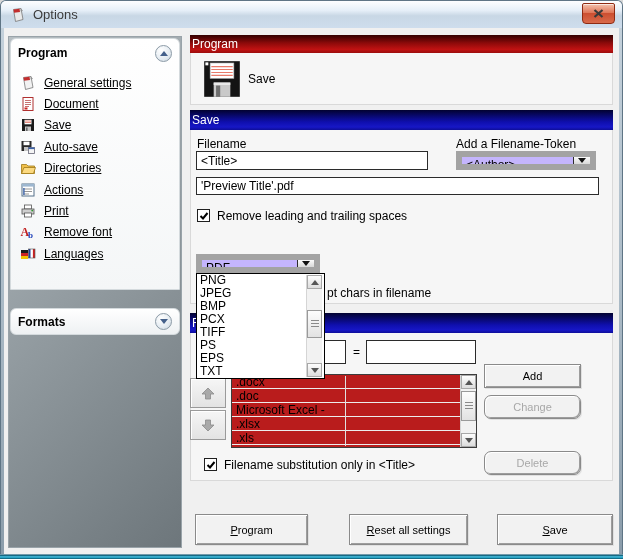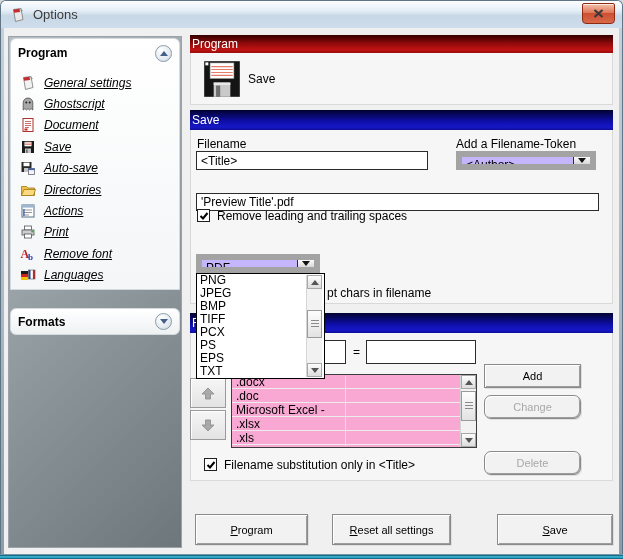--- a/index.html
+++ b/index.html
@@ -32,21 +32,21 @@
   .group-header { display:flex; align-items:center; justify-content:space-between;
     height:28px; padding:0 7px; font-weight:bold; }
   .round-btn { width:17px; height:17px; border-radius:50%; border:1px solid #8b9aa6;
     background:radial-gradient(circle at 35% 30%,#ffffff 0%,#e4ebf1 60%,#c9d4dd 100%);
     display:flex; align-items:center; justify-content:center; cursor:pointer; }
   .tri-up-b { width:0; height:0; border-left:4px solid transparent; border-right:4px solid transparent; border-bottom:5px solid #44608a; }
   .tri-down-b { width:0; height:0; border-left:4px solid transparent; border-right:4px solid transparent; border-top:5px solid #44608a; }
   .nav-list { position:absolute; left:9px; right:4px; top:33px; }
   .nav-item { height:21.4px; display:flex; align-items:center; gap:8px; cursor:pointer; }
   .nav-item .ico { width:16px; height:16px; flex:0 0 16px; }
-  .nav-label { text-decoration:underline; color:#000; white-space:nowrap;font-style:italic; }
+  .nav-label { text-decoration:underline; color:#000; white-space:nowrap; }
   .formats-bar { left:2px; top:272px; width:170px; height:27px; border:1px solid #d4dadd; border-radius:6px;
     background:linear-gradient(180deg,#ffffff 0%,#eef1f3 100%);
     display:flex; align-items:center; justify-content:space-between; padding:0 7px; font-weight:bold; }
 
   
   .hdr { color:#fff; padding-left:2px; }
   .hdr-red { left:190px; top:35px; width:423px; height:18px; line-height:18px;
     background:linear-gradient(180deg,#320000 0%,#8d0a0a 45%,#c01212 80%,#9c0d0d 100%); }
   .panel { background:#f6f6f6; border:1px solid #d9d9d9; border-top:none; }
   .panel-info { left:190px; top:53px; width:423px; height:52px; }
@@ -89,21 +89,21 @@
 
   
   .btn { border:1px solid #8a8a8a; background:#f2f2f2; color:#000; font-size:11px;
     font-family:"Liberation Sans",sans-serif; cursor:pointer; text-align:center;
     box-shadow:inset 1px 1px 0 #ffffff, inset -1px -1px 0 #9d9d9d, 1px 1px 0 #e0e0e0; }
   .btn .lbl { display:block; }
   .btn.accel .lbl::first-letter { text-decoration:underline; }
   .btn.disabled { color:#a8a8a8; cursor:default;border-radius:7px; }
 
   
-  .listview { background:#f9a8d4; border:1px solid #3c3c3c; }
+  .listview { background:#b91c1c; border:1px solid #3c3c3c; }
   .lv-row { height:14px; line-height:14px; padding-left:4px; border-bottom:1px solid #ececec; cursor:pointer; }
   .lv-divider { position:absolute; top:1px; bottom:1px; left:113px; width:1px; background:#e0e0e0; }
 
   .move-btn { border:1px solid #9a9a9a; background:linear-gradient(180deg,#f6f6f6,#e3e3e3);
     display:flex; align-items:center; justify-content:center; cursor:pointer;
     box-shadow:inset 1px 1px 0 #fff; }
 </style>
 </head>
 <body>
 
@@ -137,28 +137,20 @@
 
         <div class="nav-item">
           <svg class="ico" viewBox="0 0 16 16">
             <path d="M3.5 2.5 L11 1.5 L13 12.5 L5.5 14.5 Z" fill="#f2f2f2" stroke="#777" stroke-width="0.8"></path>
             <path d="M3.5 2.5 L9.5 1.7 L10 5 L4 5.8 Z" fill="#c22e2e"></path>
             <path d="M11 1.5 L13 4 L10.6 4.3 Z" fill="#8f8f8f"></path>
           </svg>
           <span class="nav-label">General settings</span>
         </div>
 
-        <div class="nav-item">
-          <svg class="ico" viewBox="0 0 16 16">
-            <path d="M8 2c-2.7 0-4.8 2.1-4.8 4.8V14l1.7-1.4L6.5 14l1.5-1.4L9.5 14l1.6-1.4L12.8 14V6.8C12.8 4.1 10.7 2 8 2z" fill="#a8a8a8" stroke="#4d4d4d" stroke-width="0.8"></path>
-            <circle cx="6.3" cy="6.5" r="1" fill="#222"></circle>
-              <circle cx="9.7" cy="6.5" r="1" fill="#222"></circle>
-          </svg>
-          <span class="nav-label">Ghostscript</span>
-        </div>
 
         <div class="nav-item">
           <svg class="ico" viewBox="0 0 16 16">
             <rect x="3" y="1.5" width="10" height="13" fill="#fff" stroke="#b03030" stroke-width="1"></rect>
             <path d="M5 4.5h6M5 6.5h6M5 8.5h6M5 10.5h4" stroke="#c06060" stroke-width="0.9"></path>
             <rect x="4.5" y="11.5" width="3" height="2" fill="#c22"></rect>
           </svg>
           <span class="nav-label">Document</span>
         </div>
 
@@ -266,21 +258,21 @@
     <input class="abs fld" style="left: 5px; top: 21px; width: 232px; height: 19px;" value="&lt;Title&gt;">
 
     <span class="abs" style="left:265px; top:7px;">Add a Filename-Token</span>
     <div class="abs combo" style="left:265px; top:21px; width:140px; height:19px;">
       <span class="val">&lt;Author&gt;</span>
       <span class="cbtn">
           <span class="tri-dn"></span>
         </span>
     </div>
 
-    <div class="abs fld" style="left:5px; top:63px; width:403px; height:18px; line-height:14px;">'Preview Title'.pdf</div>
+    <div class="abs fld" style="left:5px; top:47px; width:403px; height:18px; line-height:14px;">'Preview Title'.pdf</div>
 
     <span class="abs cb" style="left:6px; top:79px;">
       <svg width="10" height="10" viewBox="0 0 10 10">
         <path d="M1.5 5 L4 7.5 L8.5 2" stroke="#000" stroke-width="2" fill="none"></path>
       </svg>
     </span>
     <span class="abs" style="left:26px; top:79px;">Remove leading and trailing spaces</span>
 
     <div class="abs combo" style="left:5px; top:124px; width:124px; height:19px;">
       <span class="val">PDF</span>
@@ -345,42 +337,42 @@
         <path d="M1.5 5 L4 7.5 L8.5 2" stroke="#000" stroke-width="2" fill="none"></path>
       </svg>
     </span>
     <span class="abs" style="left:33px; top:125px;">Filename substitution only in &lt;Title&gt;</span>
   </div>
 
   <div class="abs dropdown">
     <div class="dd-item">PNG</div>
     <div class="dd-item">JPEG</div>
     <div class="dd-item">BMP</div>
+    <div class="dd-item">PCX</div>
     <div class="dd-item">TIFF</div>
-    <div class="dd-item">PCX</div>
     <div class="dd-item">PS</div>
     <div class="dd-item">EPS</div>
     <div class="dd-item">TXT</div>
     <div class="sb" style="right:2px; top:1px; bottom:1px;">
       <div class="sb-btn" style="top:0;">
           <span class="tri-up-s"></span>
         </div>
       <div class="sb-thumb" style="top:35px; height:28px;">
           <span class="grip"></span>
         </div>
       <div class="sb-btn" style="bottom:0;">
           <span class="tri-dn-s"></span>
         </div>
     </div>
   </div>
 
   <button class="abs btn accel" style="left:195px; top:514px; width:113px; height:31px;">
     <span class="lbl">Program</span>
   </button>
-  <button class="abs btn accel" style="left:332px; top:514px; width:119px; height:31px;">
+  <button class="abs btn accel" style="left:349px; top:514px; width:119px; height:31px;">
     <span class="lbl">Reset all settings</span>
   </button>
   <button class="abs btn accel" style="left:497px; top:514px; width:116px; height:31px;">
     <span class="lbl">Save</span>
   </button>
 
   <div class="abs bottom-edge"></div>
 </div>
 
 </body></html>

